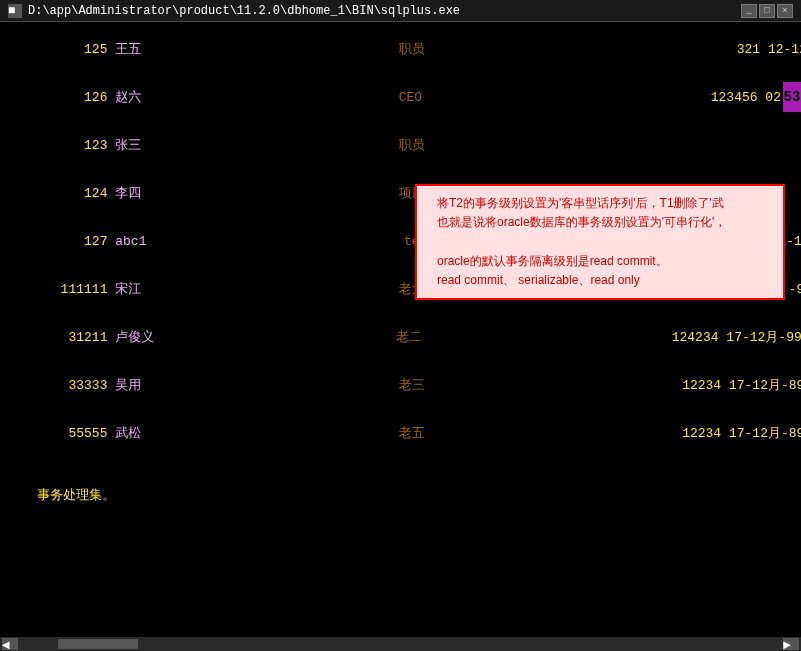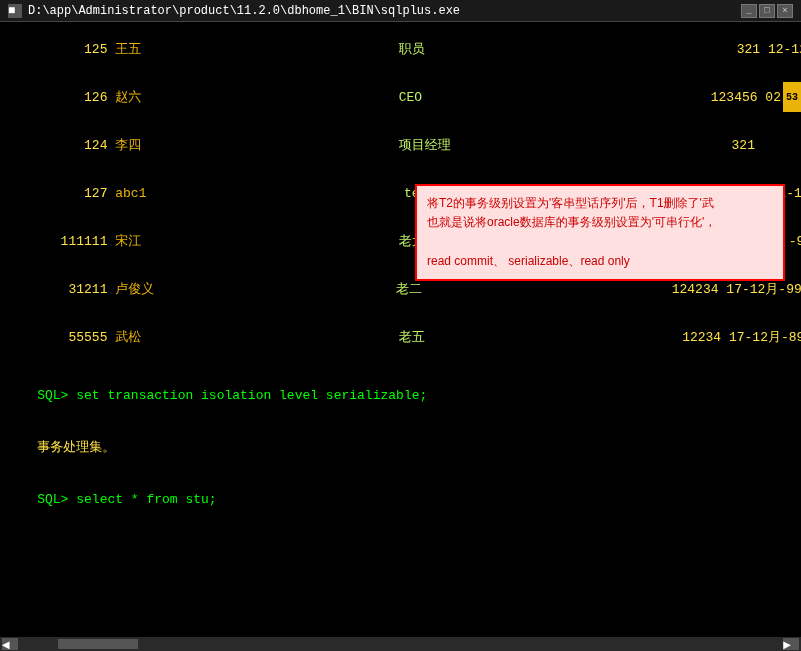--- a/index.html
+++ b/index.html
@@ -62,51 +62,51 @@
       overflow: hidden;
       position: relative;
       padding: 4px 6px;
     }
 
     .line {
       line-height: 16px;
       white-space: pre;
     }
 
-    .yellow { color: #eab308; }
-    .cyan { color: #bef264; }
+    .yellow { color: #f0abfc; }
+    .cyan { color: #a16207; }
     .green { color: #00ff00; }
     .white { color: #fde047; }
 
     
     #annotation-box {
       position: absolute;
       top: 162px;
       left: 415px;
       width: 370px;
       background: #ffe0e0;
       border: 2px solid #ff0000;
-      padding: 8px 10px;
+      padding: 8px 20px;
       font-family: 'SimSun', 'Microsoft YaHei', sans-serif;
       font-size: 12px;
       color: #cc0000;
       line-height: 1.6;
       z-index: 10;
     }
 
     
     #scroll-indicator {
       position: absolute;
       right: 0;
       top: 60px;
       width: 18px;
       height: 30px;
-      background: #eab308;
+      background: #a21caf;
       color: #000;
-      font-size: 10px;
+      font-size: 14px;
       display: flex;
       align-items: center;
       justify-content: center;
       font-weight: bold;
       z-index: 5;
     }
 
     
     #bottom-bar {
       position: absolute;
@@ -142,59 +142,60 @@
 
 <div id="terminal">
 
   <div class="line">
     <span class="white">      125 </span><span class="yellow">王五</span><span class="white">                                 </span><span class="cyan">职员</span><span class="white">                                        321 12-12月-12</span>
   </div>
   <div class="line">
     <span class="white">      126 </span><span class="yellow">赵六</span><span class="white">                                 </span><span class="cyan">CEO</span><span class="white">                                     123456 02-10月-05</span>
   </div>
   <div class="line">
+    <span class="white">      123 </span><span class="yellow">张三</span><span class="white">                                 </span><span class="cyan">职员</span>
+  </div>
+  <div class="line">
     <span class="white">      124 </span><span class="yellow">李四</span><span class="white">                                 </span><span class="cyan">项目经理</span><span class="white">                                    321</span>
   </div>
   <div class="line">
     <span class="white">      127 </span><span class="yellow">abc1</span><span class="white">                                 </span><span class="cyan">teacher</span><span class="white">                               12324234 01-1月 -16</span>
   </div>
   <div class="line">
     <span class="white">   111111 </span><span class="yellow">宋江</span><span class="white">                                 </span><span class="cyan">老大</span><span class="white">                               12324234 01-1月 -99</span>
   </div>
   <div class="line">
     <span class="white">    31211 </span><span class="yellow">卢俊义</span><span class="white">                               </span><span class="cyan">老二</span><span class="white">                                124234 17-12月-99</span>
   </div>
   <div class="line">
+    <span class="white">    33333 </span><span class="yellow">吴用</span><span class="white">                                 </span><span class="cyan">老三</span><span class="white">                                 12234 17-12月-89</span>
+  </div>
+  <div class="line">
     <span class="white">    55555 </span><span class="yellow">武松</span><span class="white">                                 </span><span class="cyan">老五</span><span class="white">                                 12234 17-12月-89</span>
   </div>
 
   <div class="line" style="height:6px;"></div>
   <div class="line" style="height:4px;"></div>
 
-  <div class="line">
-    <span class="green">SQL&gt; set transaction isolation level serializable;</span>
-  </div>
   <div class="line" style="height:4px;"></div>
   <div class="line">
     <span class="white">事务处理集。</span>
   </div>
   <div class="line" style="height:4px;"></div>
-  <div class="line">
-    <span class="green">SQL&gt; select * from stu;</span>
-  </div>
   <div class="line" style="height:4px;"></div>
 
   <div class="line">
     
   </div>
 
   <div id="annotation-box">
     <div>将T2的事务级别设置为'客串型话序列'后，T1删除了'武</div>
     <div>也就是说将oracle数据库的事务级别设置为'可串行化'，</div>
     <br>
+    <div>oracle的默认事务隔离级别是read commit。</div>
     <div>read commit、 serializable、read only</div>
   </div>
 
   <div id="scroll-indicator">
     <span>53</span>
   </div>
 
   <div id="bottom-bar">
     <div style="width:16px;height:12px;background:#555;margin-left:2px;">◄</div>
     <div id="bottom-scroll-thumb"></div>

